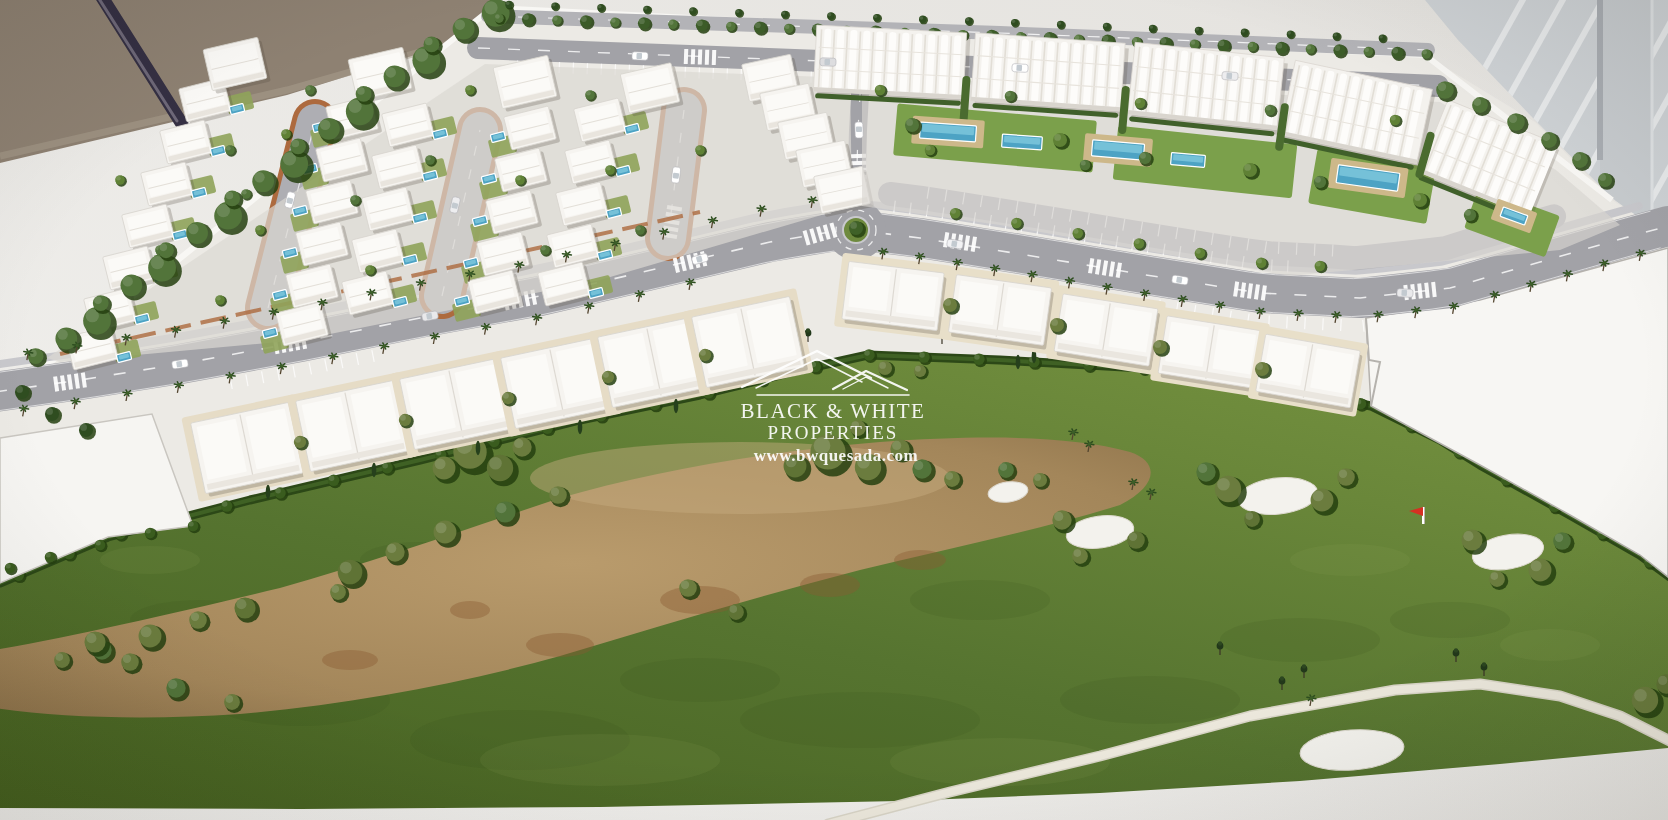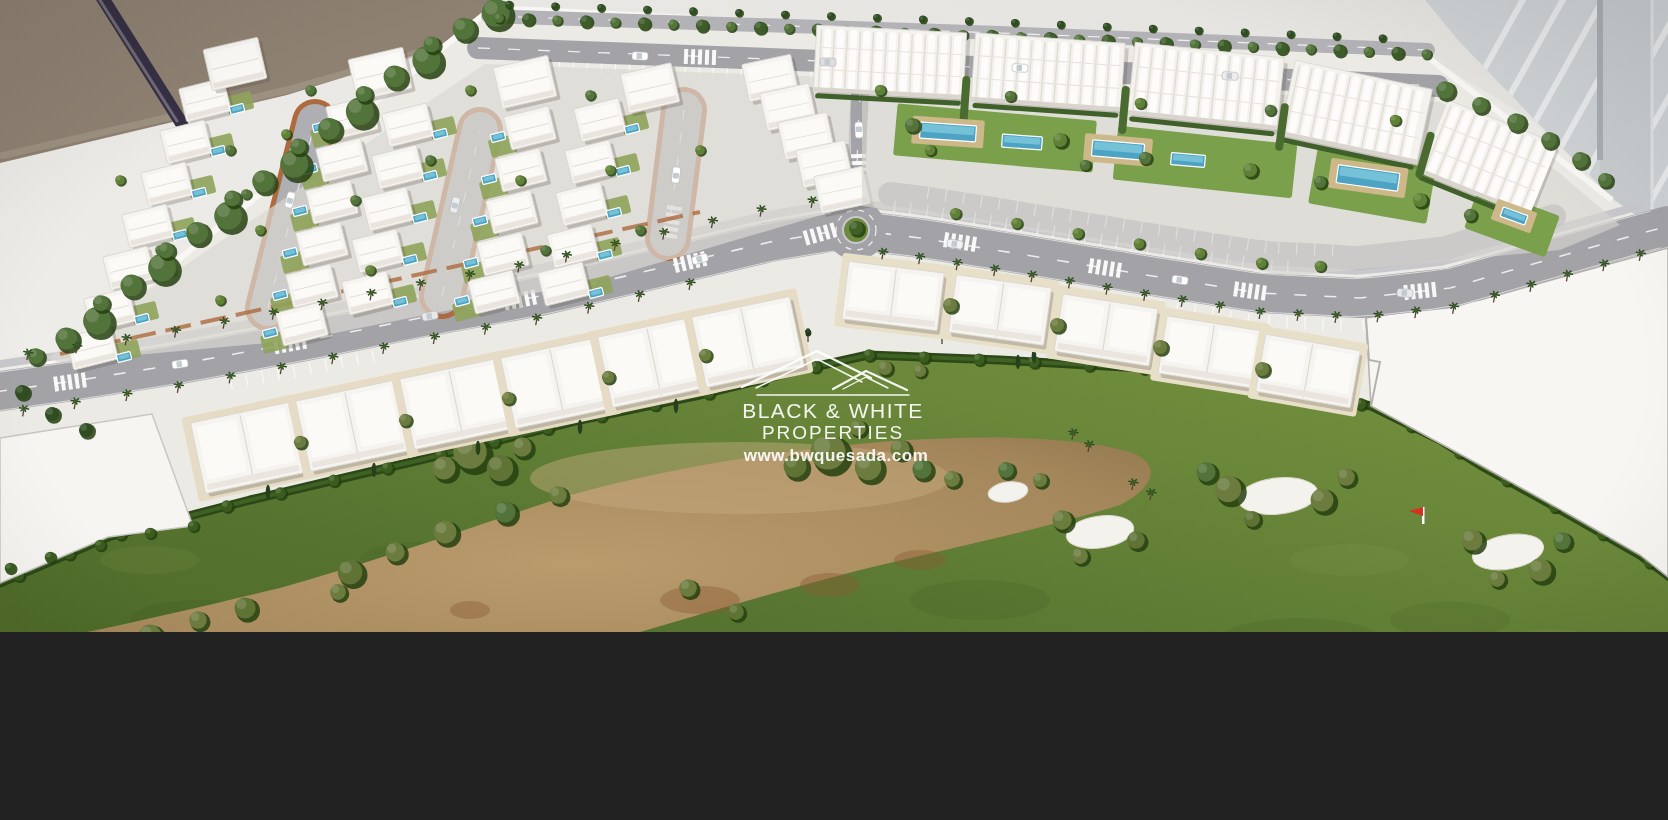--- a/index.html
+++ b/index.html
@@ -1,17 +1,17 @@
 <!DOCTYPE html>
 <html><head>
 <meta charset="utf-8">
 <style>
   html,body{margin:0;padding:0;background:#222;}
-  .stage{position:relative;width:1668px;height:632px;overflow:hidden;background:#f97316;
-         font-family:Liberation Sans, sans-serif;}
+  .stage{position:relative;width:1668px;height:820px;overflow:hidden;background:#f97316;
+         font-family:Liberation Serif, serif;}
   svg{position:absolute;inset:0;display:block;}
   text{user-select:none;}
 </style>
 </head>
 <body>
 
 <div class="stage">
 <svg id="photo-svg" viewBox="0 0 1668 820" width="1668" height="820">
   <defs>
     <linearGradient id="tableGrad" x1="0" y1="1" x2="1" y2="0">

